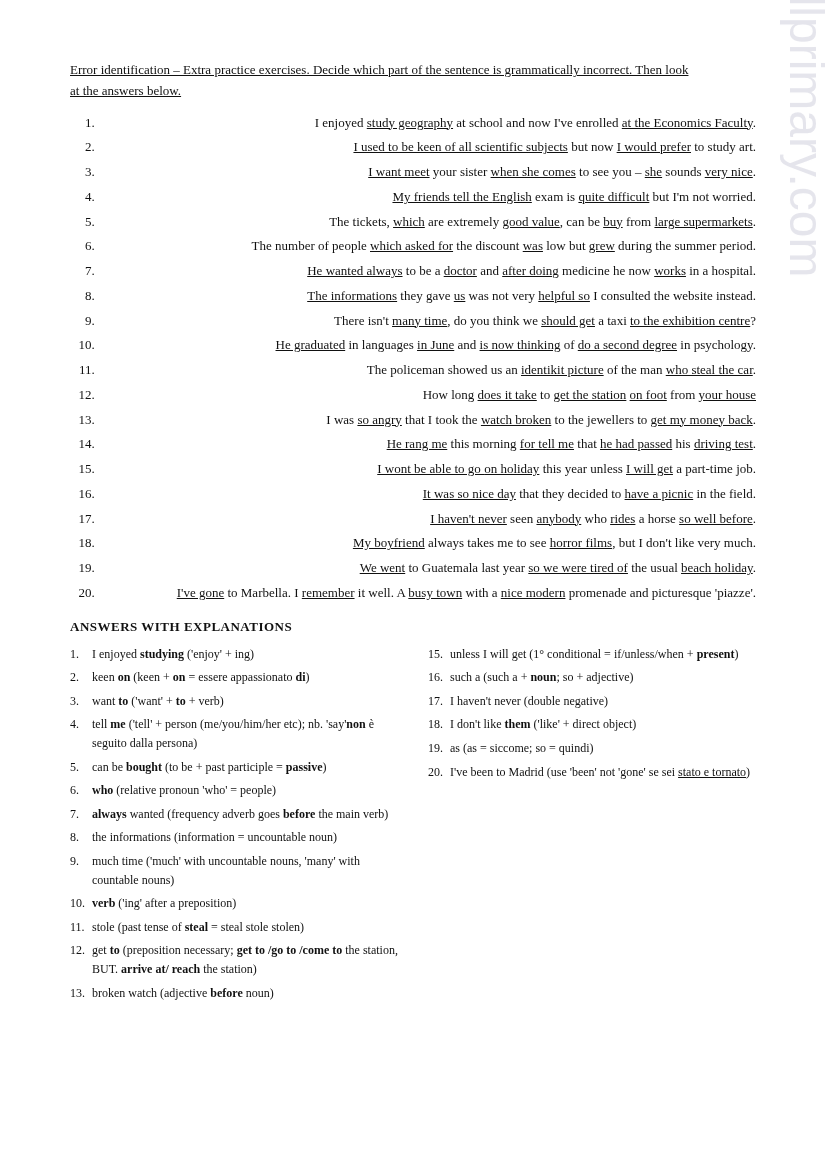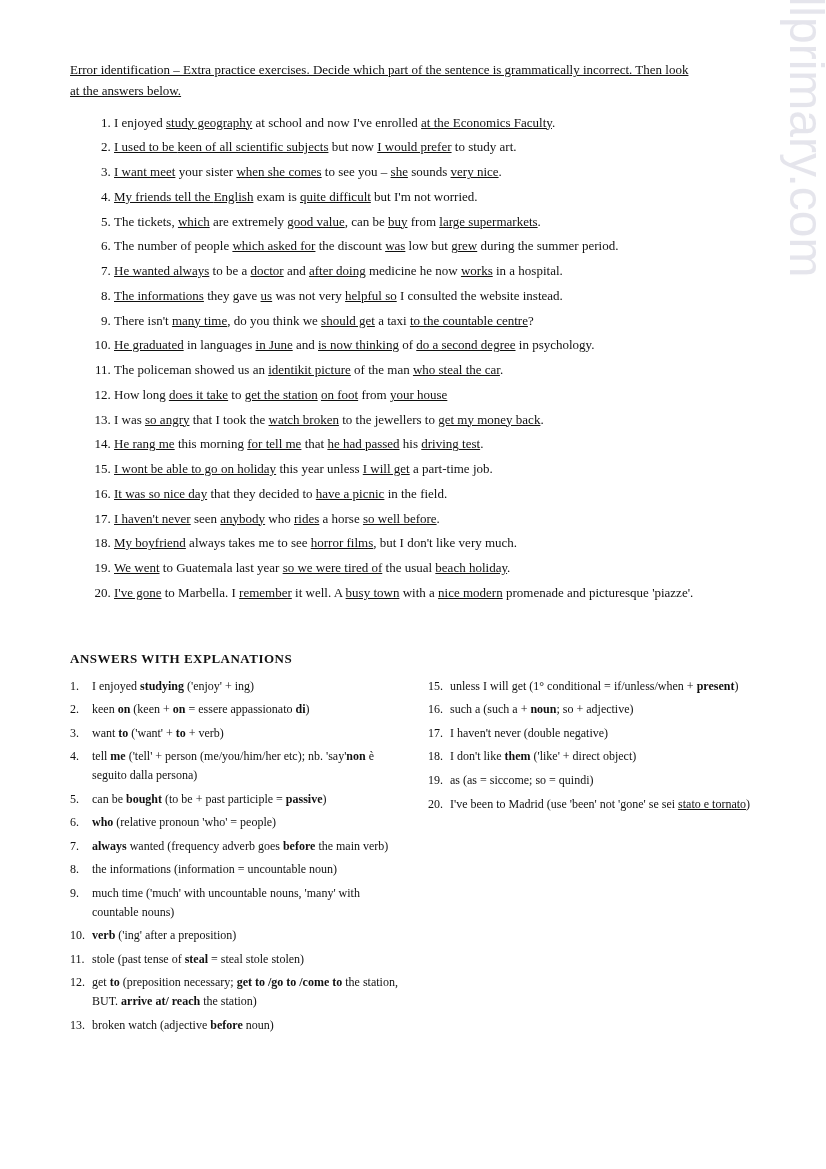--- a/index.html
+++ b/index.html
@@ -11,30 +11,31 @@
       width: 826px;
       min-height: 1169px;
       padding: 60px 70px 60px 70px;
     }
     .header-text {
       text-decoration: underline;
       font-size: 13px;
       line-height: 1.6;
     }
     ol {
-      margin-left: 44px;
+      margin-left: 28px;
       margin-top: 10px;
       line-height: 1.75;
+      text-align: right;
     }
     ol li {
       margin-bottom: 2px;
       font-size: 13px;
     }
     .answers-section {
-      margin-top: 46px;
+      margin-top: 14px;
     }
     .answers-title {
       font-size: 13px;
       font-weight: bold;
       margin-bottom: 10px;
       letter-spacing: 0.5px;
     }
     .answers-grid {
       display: grid;
       grid-template-columns: 1fr 1fr;
@@ -80,21 +81,21 @@
 
 <ol id="questions-list">
     <li>I enjoyed <u> study geography</u> at school and now I've enrolled <u>at the Economics Faculty</u>.</li>
     <li><u>I used to be </u><u> keen of all scientific subjects</u> but now <u>I would prefer</u> to study art.</li>
     <li><u>I want meet</u> your sister <u>when she comes</u> to see you – <u>she</u> sounds <u>very nice</u>.</li>
     <li><u>My friends tell the </u><u>English</u> exam is <u>quite difficult</u> but I'm not worried.</li>
     <li>The tickets, <u>which</u> are extremely <u>good value</u>, can be <u>buy</u> from <u>large supermarkets</u>.</li>
     <li>The number of people <u>which asked for</u> the discount <u>was</u> low but <u>grew</u> during the summer period.</li>
     <li><u>He wanted always</u> to be a <u>doctor</u> and <u>after doing</u> medicine he now <u>works</u> in a hospital.</li>
     <li><u>The informations</u> they gave <u>us</u> was not very <u>helpful so</u> I consulted the website instead.</li>
-    <li>There isn't <u>many time</u>, do you think we <u>should get</u> a taxi <u>to the countable centre</u>?</li>
+    <li>There isn't <u>many time</u>, do you think we <u>should get</u> a taxi <u>to the exhibition centre</u>?</li>
     <li><u>He graduated</u> in languages <u>in June</u> and <u>is now thinking</u> of <u>do a second degree</u> in psychology.</li>
     <li>The policeman showed us an <u>identikit picture</u> of the man <u>who steal the car</u>.</li>
     <li>How long <u>does it take</u> to <u>get the station</u> <u>on foot</u> from <u>your house</u></li>
     <li>I was <u>so angry</u> that I took the <u>watch broken</u> to the jewellers to <u>get my money back</u>.</li>
     <li><u>He rang me</u> this morning <u>for tell me</u> that <u>he had passed</u> his <u>driving test</u>.</li>
     <li><u>I wont be able to go </u><u>on holiday</u> this year unless <u>I will get</u> a part-time job.</li>
     <li><u>It was so nice day</u> that they decided to <u>have a picnic</u> in the field.</li>
     <li><u>I haven't never</u> seen <u>anybody</u> who <u>rides</u> a horse <u>so well before</u>.</li>
     <li><u>My boyfriend</u> always takes me to see <u>horror films</u>, but I don't like very much.</li>
     <li><u>We went</u> to Guatemala last year <u>so we were tired of</u> the usual <u>beach holiday</u>.</li>

